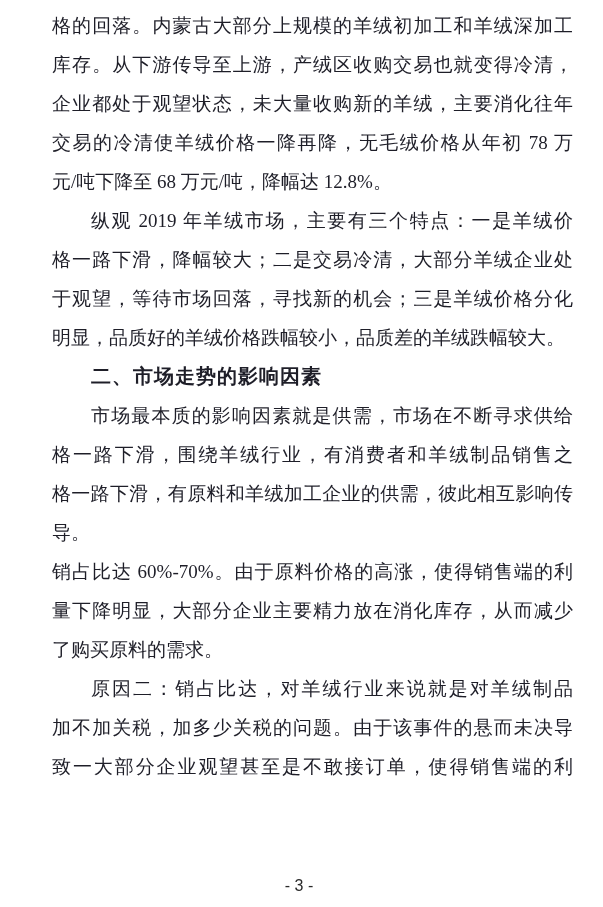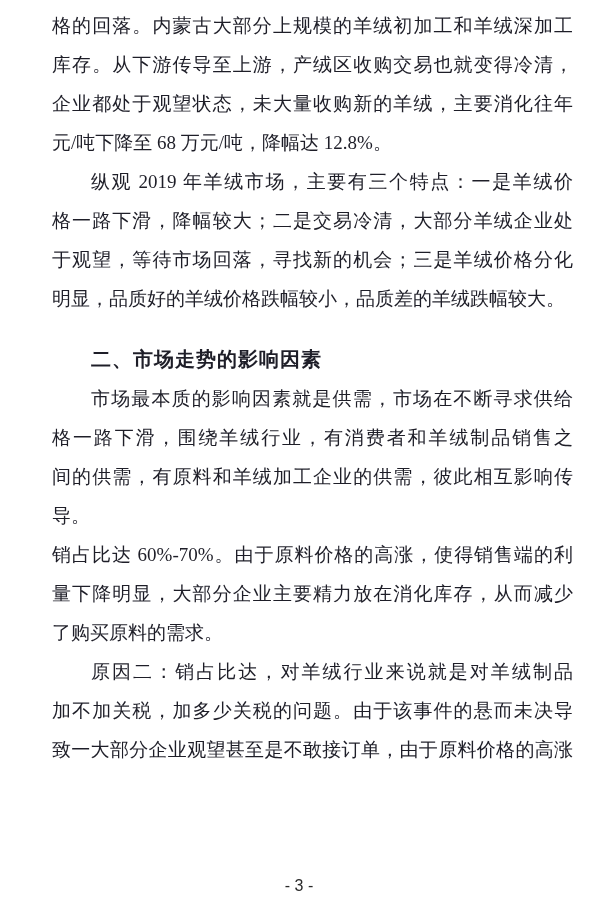--- a/index.html
+++ b/index.html
@@ -39,21 +39,20 @@
     text-align-last: left;
   }
   .line.first-indent {
     text-indent: 39px;
   }
   .para.heading .line {
     font-weight: 700;
     font-size: 20px;
     letter-spacing: 1px;
     text-align-last: left;
-    margin-top: 22px;
   }
   .footer {
     position: absolute;
     left: 0;
     right: 0;
     top: 877px;
     text-align: center;
     font-family: "Liberation Sans", "DejaVu Sans", sans-serif;
     font-size: 16px;
     color: #2a2a2a;
@@ -61,42 +60,43 @@
 </style>
 </head>
 <body>
 
 <div class="page">
   <div class="content">
       <div class="para body">
         <div class="line">格的回落。内蒙古大部分上规模的羊绒初加工和羊绒深加工</div>
         <div class="line">库存。从下游传导至上游，产绒区收购交易也就变得冷清，</div>
         <div class="line">企业都处于观望状态，未大量收购新的羊绒，主要消化往年</div>
+        <div class="line">交易的冷清使羊绒价格一降再降，无毛绒价格从年初 78 万</div>
         <div class="line end-left">元/吨下降至 68 万元/吨，降幅达 12.8%。</div>
       </div>
       <div class="para body">
         <div class="line first-indent">纵观 2019 年羊绒市场，主要有三个特点：一是羊绒价</div>
         <div class="line">格一路下滑，降幅较大；二是交易冷清，大部分羊绒企业处</div>
         <div class="line">于观望，等待市场回落，寻找新的机会；三是羊绒价格分化</div>
         <div class="line end-left">明显，品质好的羊绒价格跌幅较小，品质差的羊绒跌幅较大。</div>
       </div>
       <div class="para heading">
         <div class="line end-left first-indent">二、市场走势的影响因素</div>
       </div>
       <div class="para body">
         <div class="line first-indent">市场最本质的影响因素就是供需，市场在不断寻求供给</div>
         <div class="line">格一路下滑，围绕羊绒行业，有消费者和羊绒制品销售之</div>
-        <div class="line">间的供需，有原料和羊绒加工企业的供需，彼此相互影响传</div>
+        <div class="line">格一路下滑，有原料和羊绒加工企业的供需，彼此相互影响传</div>
         <div class="line end-left">导。</div>
       </div>
       <div class="para body">
         <div class="line">销占比达 60%-70%。由于原料价格的高涨，使得销售端的利</div>
         <div class="line">量下降明显，大部分企业主要精力放在消化库存，从而减少</div>
         <div class="line end-left">了购买原料的需求。</div>
       </div>
       <div class="para body">
         <div class="line first-indent">原因二：销占比达，对羊绒行业来说就是对羊绒制品</div>
         <div class="line">加不加关税，加多少关税的问题。由于该事件的悬而未决导</div>
-        <div class="line">致一大部分企业观望甚至是不敢接订单，由于原料价格的高涨</div>
+        <div class="line">致一大部分企业观望甚至是不敢接订单，使得销售端的利</div>
       </div>
     </div>
   <div class="footer">- 3 -</div>
 </div>
 
 </body></html>

